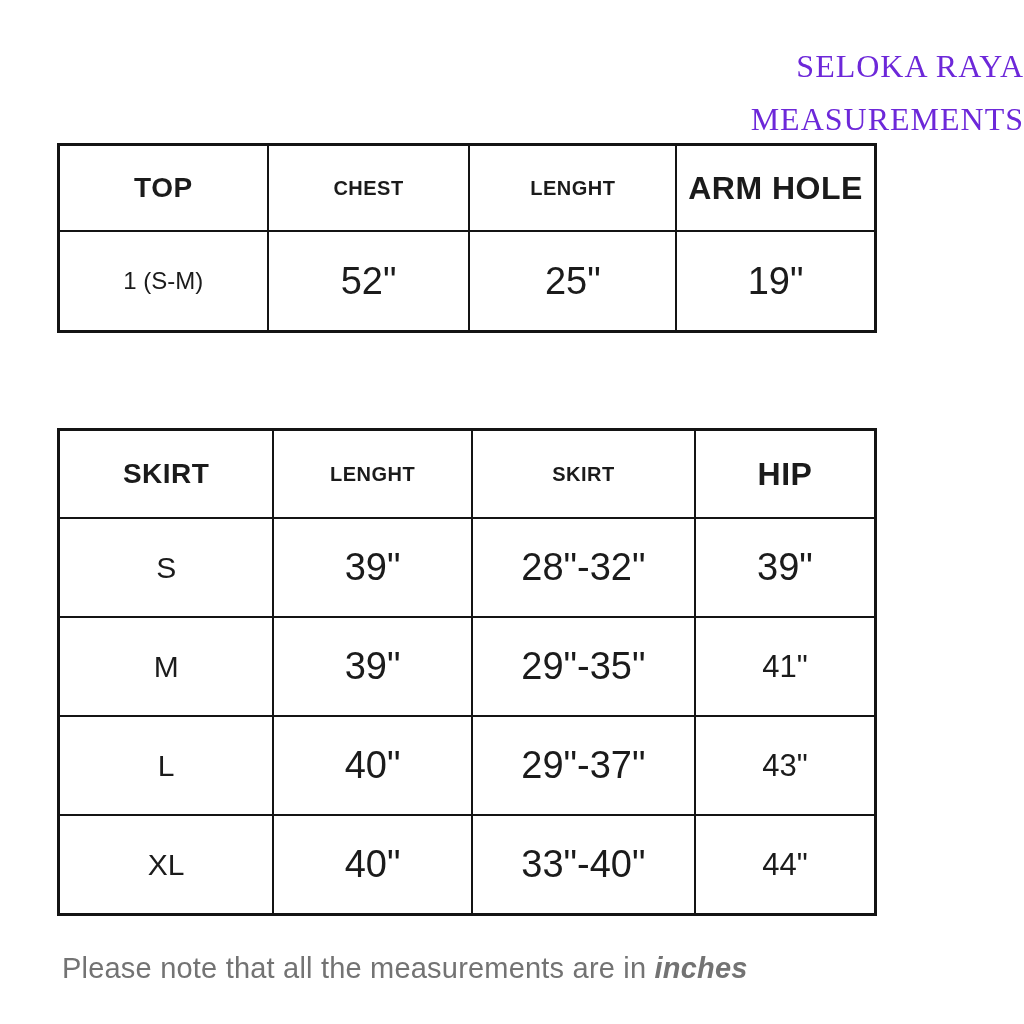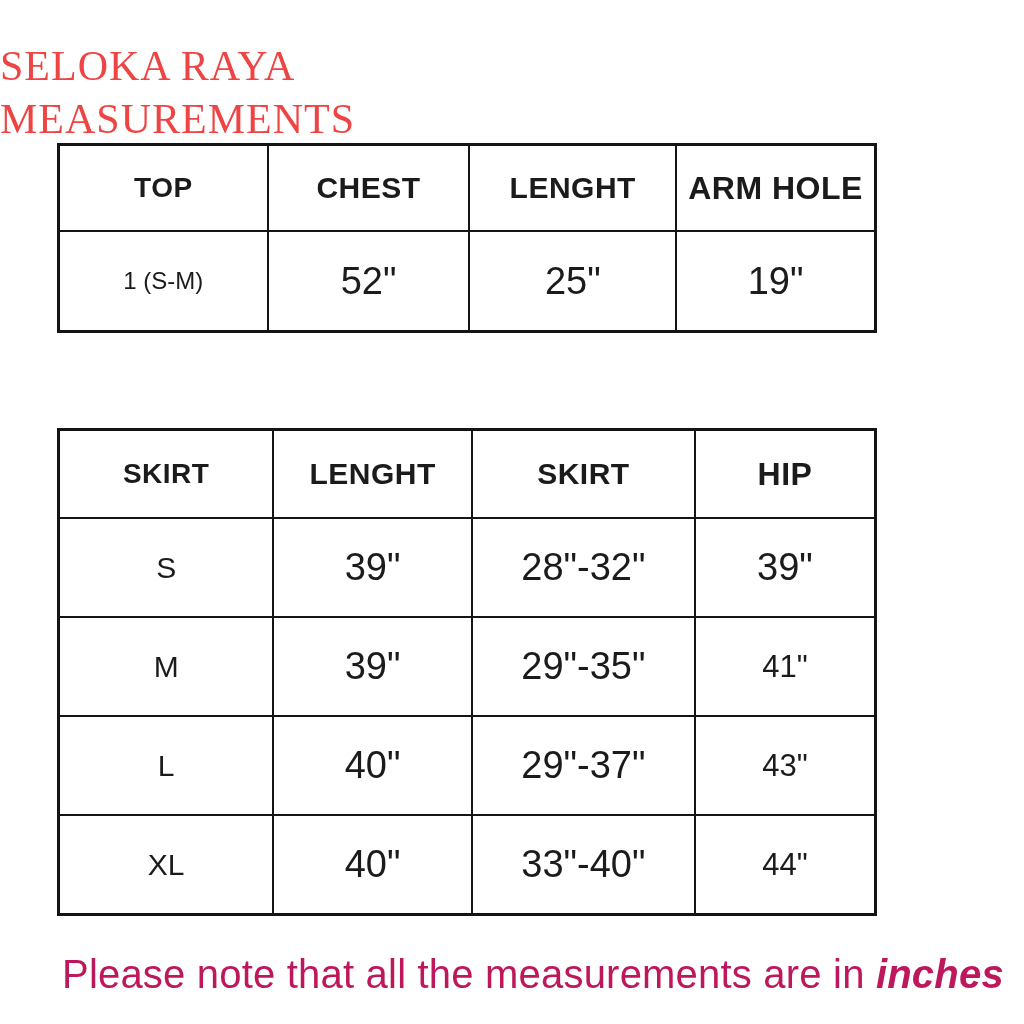--- a/index.html
+++ b/index.html
@@ -15,26 +15,26 @@
   .page {
     width: 1024px;
     height: 1024px;
     position: relative;
   }
   .title {
     position: absolute;
     top: 40px;
     left: 0;
     width: 100%;
-    text-align: left;
+    text-align: right;
     font-family: "Liberation Serif", "DejaVu Serif", serif;
-    font-size: 42px;
+    font-size: 32px;
     line-height: 53px;
     letter-spacing: 1px;
-    color: #ef4444;
+    color: #6d28d9;
   }
   table {
     position: absolute;
     left: 57px;
     width: 820px;
     border-collapse: collapse;
     table-layout: fixed;
     background: #ffffff;
   }
   table.top-table { top: 143px; }
@@ -57,36 +57,36 @@
   .top-table col.c2 { width: 24.7%; }
   .top-table col.c3 { width: 25.3%; }
   .top-table col.c4 { width: 24.4%; }
   .skirt-table col.c1 { width: 26.3%; }
   .skirt-table col.c2 { width: 24.3%; }
   .skirt-table col.c3 { width: 27.3%; }
   .skirt-table col.c4 { width: 22.1%; }
 
   
   .h-md  { font-weight: 700; font-size: 28px; letter-spacing: 0.5px; }
-  .h-lg  { font-weight: 700; font-size: 30px; letter-spacing: 0.5px; }
+  .h-lg  { font-weight: 700; font-size: 20px; letter-spacing: 0.5px; }
   .h-sm  { font-weight: 700; font-size: 32px; letter-spacing: 0.5px; }
   .v-lg  { font-size: 38px; font-weight: 400; }
   .v-sm  { font-size: 31px; font-weight: 400; }
   .label-sm { font-size: 24px; font-weight: 400; text-align: center; }
   .label-md { font-size: 26px; font-weight: 400; }
   .label-lg { font-size: 30px; font-weight: 400; }
 
   .note {
     position: absolute;
     top: 952px;
     left: 62px;
     width: 930px;
-    font-size: 40px;
+    font-size: 29px;
     letter-spacing: 0.2px;
-    color: #be185d;
+    color: #737373;
     white-space: nowrap;
   }
   .note .emphasis {
     font-weight: 700;
     font-style: italic;
   }
 </style>
 </head>
 <body>
 

